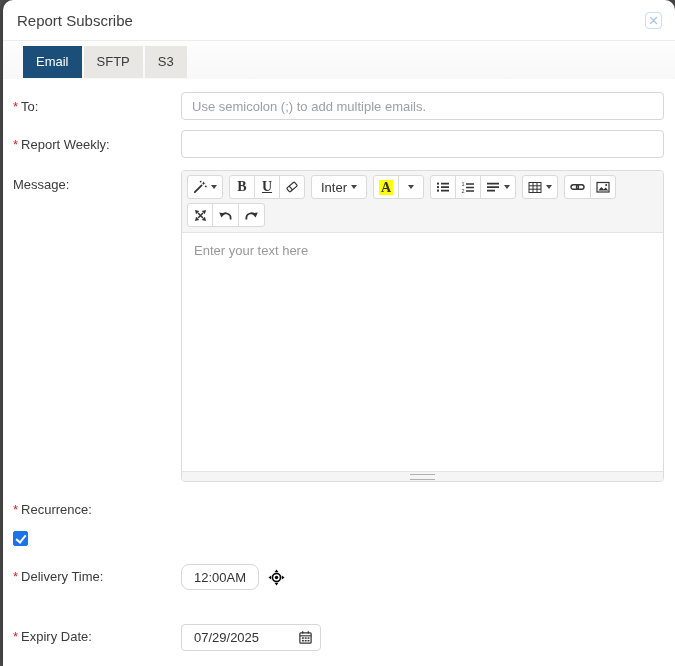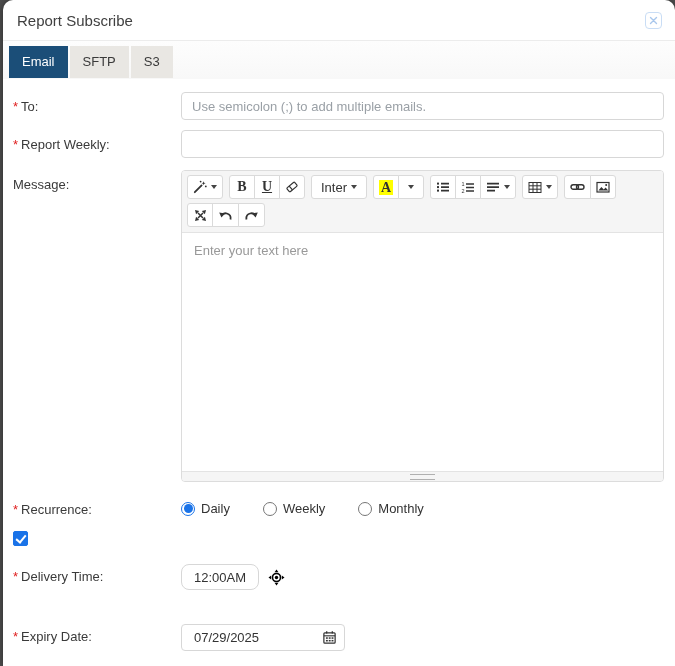--- a/index.html
+++ b/index.html
@@ -11,21 +11,21 @@
     position:absolute;left:3px;top:0;width:672px;height:666px;background:#fff;
     border-radius:10px 10px 0 0;overflow:hidden;box-shadow:0 0 8px rgba(0,0,0,.45);
   }
   
   .header{display:flex;justify-content:space-between;align-items:center;height:40px;
     padding:0 13px 0 14px;border-bottom:1px solid #ececec;}
   .title{font-size:15px;color:#404040;}
   .close-btn{width:15px;height:15px;border:1px solid #c9ddf5;border-radius:4px;
     display:flex;align-items:center;justify-content:center;cursor:pointer;background:#fff;}
   
-  .tabbar{display:flex;gap:2px;padding:5px 0 0 6px;height:38px;box-sizing:border-box;
+  .tabbar{display:flex;gap:2px;padding:5px 0 0 20px;height:38px;box-sizing:border-box;
     background:linear-gradient(#fdfdfd,#f8f8f8);}
   .tab{padding:0 13px;height:32px;line-height:32px;font-size:13px;background:#e9e7e3;
     color:#3a3a3a;cursor:pointer;}
   .tab.active{background:#1b4e78;color:#fff;}
   
   .row{display:flex;align-items:flex-start;padding-left:10px;}
   .lbl{width:168px;flex:0 0 168px;font-size:13px;color:#3a3a3a;padding-top:7px;box-sizing:border-box;}
   .req{color:#e02020;margin-right:3px;}
   .field{flex:1;margin-right:11px;}
   input.text{width:100%;height:28px;border:1px solid #d7d7d7;border-radius:4px;
@@ -62,21 +62,21 @@
   input[type=radio]:checked::before{content:'';position:absolute;inset:1.5px;background:#1a73e8;border-radius:50%;}
   input[type=checkbox]{appearance:none;-webkit-appearance:none;width:15px;height:15px;margin:0;
     border:1.5px solid #888;border-radius:2px;position:relative;cursor:pointer;box-sizing:border-box;}
   input[type=checkbox]:checked{background:#1a73e8;border-color:#1a73e8;}
   input[type=checkbox]:checked::before{content:'';position:absolute;left:4px;top:1px;width:4px;height:8px;
     border:solid #fff;border-width:0 2px 2px 0;transform:rotate(40deg);}
   
   .time-wrap{display:flex;align-items:center;gap:9px;padding-top:2px;}
   input.time{width:78px;height:26px;border:1px solid #d7d7d7;border-radius:8px;text-align:left;
     padding:0 0 0 12px;font-size:13px;color:#333;outline:none;box-sizing:border-box;}
-  .date-wrap{position:relative;width:164px;margin-top:2px;}
+  .date-wrap{position:relative;width:140px;margin-top:2px;}
   input.date{width:100%;height:27px;border:1px solid #d7d7d7;border-radius:4px;
     padding:0 30px 0 12px;font-size:13px;color:#333;outline:none;box-sizing:border-box;}
   .cal-ic{position:absolute;right:8px;top:6px;}
   svg{display:block;}
 </style>
 </head>
 <body>
 
 <div class="modal">
 
@@ -275,36 +275,20 @@
         <div class="statusbar">
           <div class="grip"></div>
         </div>
       </div>
     </div>
   </div>
 
   <div class="row" style="margin-top:13px;">
     <div class="lbl">
       <span class="req">*</span><span>Recurrence:</span>
-    </div>
-    <div class="field">
-      <div class="radio-group">
-        <label class="choice">
-          <input type="radio" name="recurrence" checked="" style="">
-          <span>Daily</span>
-        </label>
-        <label class="choice">
-          <input type="radio" name="recurrence" style="">
-          <span>Weekly</span>
-        </label>
-        <label class="choice">
-          <input type="radio" name="recurrence" style="">
-          <span>Monthly</span>
-        </label>
-      </div>
     </div>
   </div>
 
   <div class="row" style="margin-top:14px;">
     <div class="field">
       <input type="checkbox" checked="" style="">
     </div>
   </div>
 
   <div class="row" style="margin-top:12px;">

